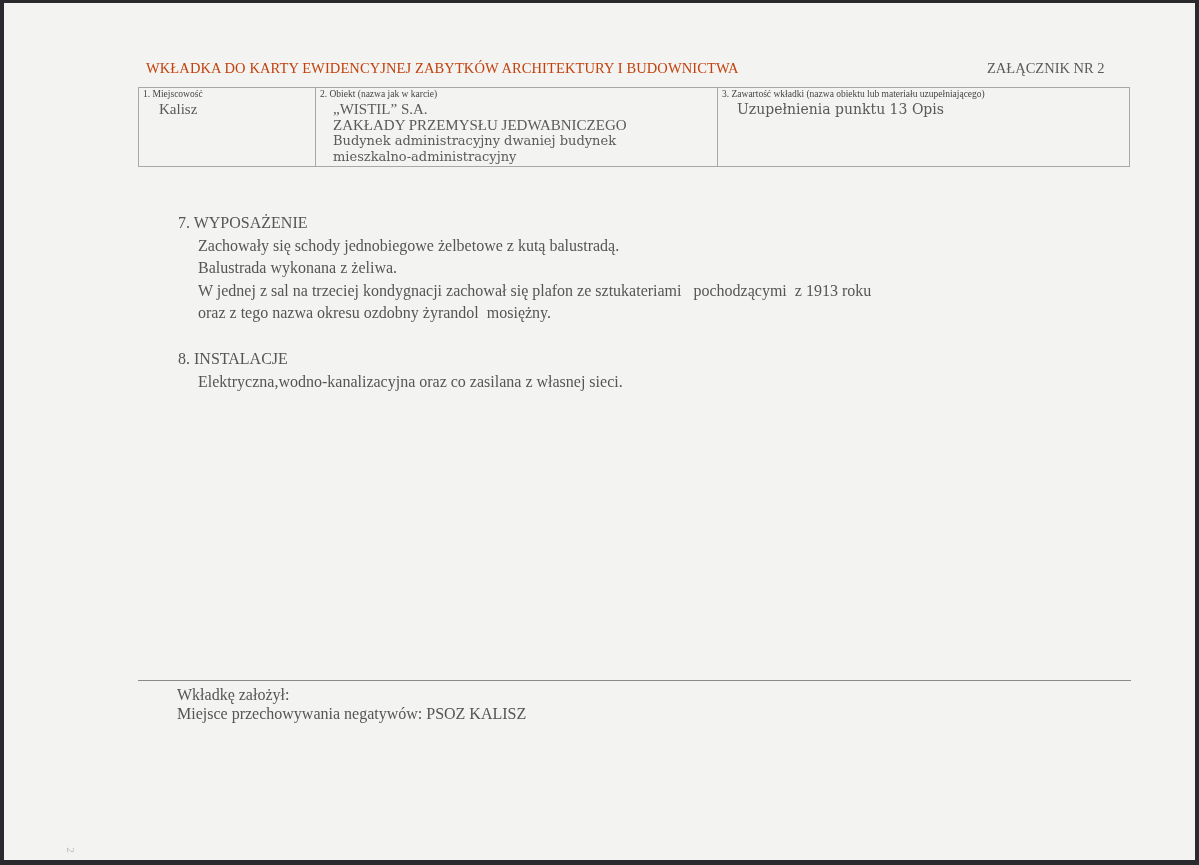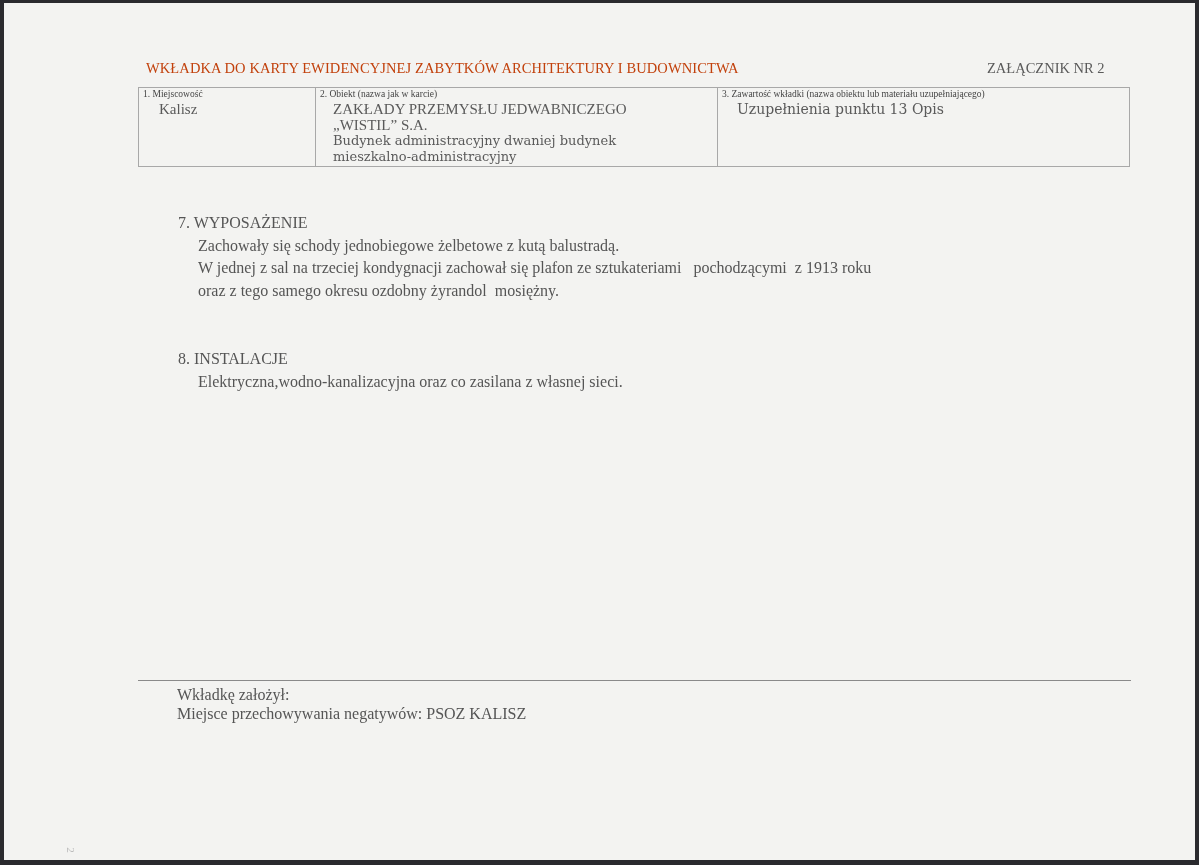--- a/index.html
+++ b/index.html
@@ -74,40 +74,41 @@
   <div class="info-table">
     <div class="cell cell-1">
       <span class="cell-label">1. Miejscowość</span>
       <div class="cell-value">
         <span class="obj-line">Kalisz</span>
       </div>
     </div>
     <div class="cell cell-2">
       <span class="cell-label">2. Obiekt (nazwa jak w karcie)</span>
       <div class="cell-value">
+        <span class="obj-line">„WISTIL”  S.A.</span>
         <span class="obj-line">ZAKŁADY PRZEMYSŁU JEDWABNICZEGO</span>
-        <span class="obj-line">„WISTIL”  S.A.</span>
         <span class="obj-line small">Budynek administracyjny dwaniej budynek</span>
         <span class="obj-line small">mieszkalno-administracyjny</span>
       </div>
     </div>
     <div class="cell cell-3">
       <span class="cell-label">3. Zawartość wkładki (nazwa obiektu lub materiału uzupełniającego)</span>
       <div class="cell-value">
         <span class="obj-line">Uzupełnienia punktu 13 Opis</span>
       </div>
     </div>
   </div>
 
   <div class="section" style="top:209px;">
     <div class="section-heading">7. WYPOSAŻENIE</div>
     <div class="section-body">
       <div>Zachowały się schody jednobiegowe żelbetowe z kutą balustradą.</div>
+      <div>Balustrada wykonana z żeliwa.</div>
       <div>W jednej z sal na trzeciej kondygnacji zachował się plafon ze sztukateriami   pochodzącymi  z 1913 roku</div>
-      <div>oraz z tego samego okresu ozdobny żyrandol  mosiężny.</div>
+      <div>oraz z tego nazwa okresu ozdobny żyrandol  mosiężny.</div>
     </div>
   </div>
 
   <div class="section" style="top:345px;">
     <div class="section-heading">8. INSTALACJE</div>
     <div class="section-body">
       <div>Elektryczna,wodno-kanalizacyjna oraz co zasilana z własnej sieci.</div>
     </div>
   </div>
 

